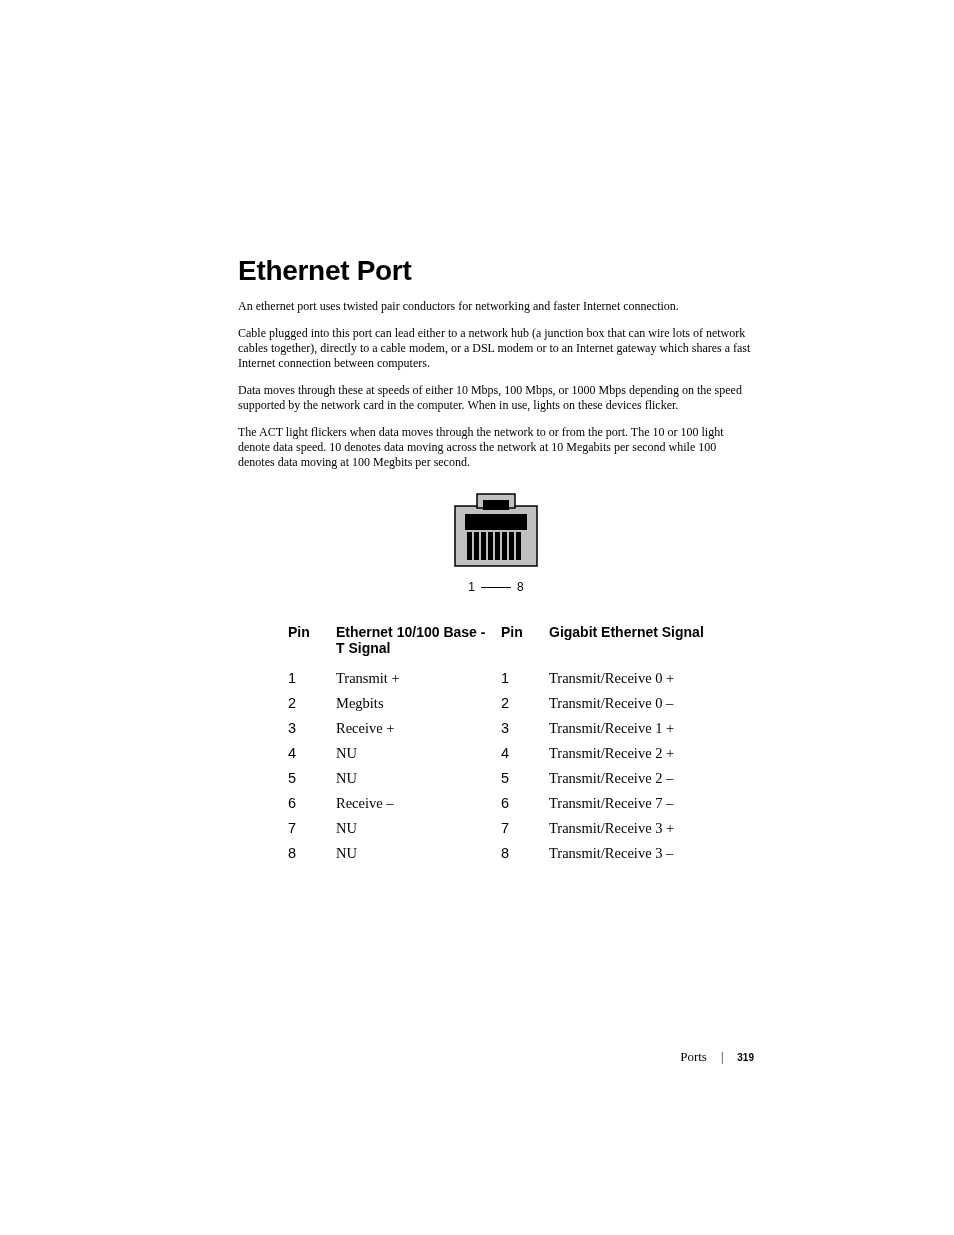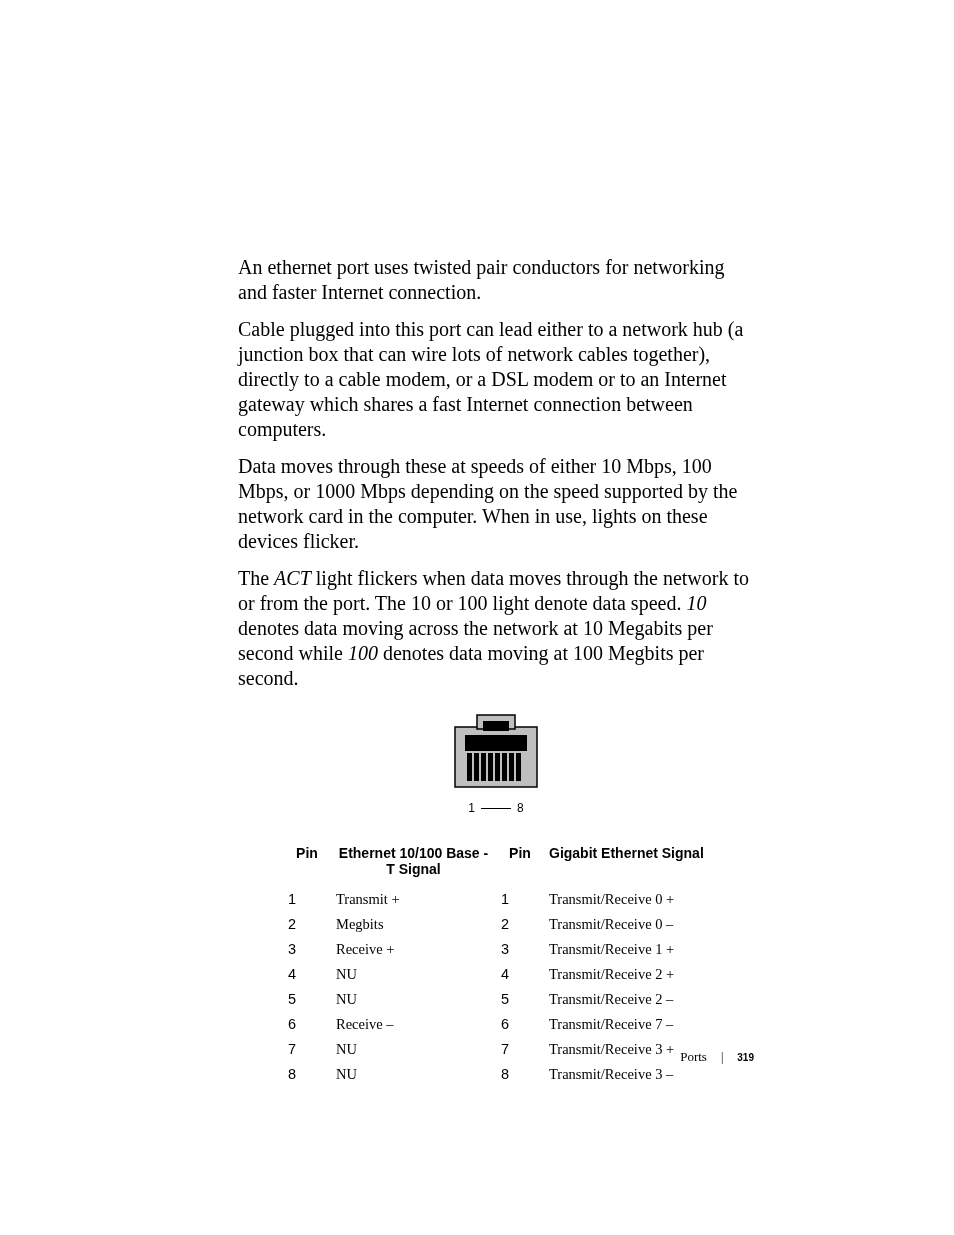--- a/index.html
+++ b/index.html
@@ -17,26 +17,25 @@
   }
   h1 {
     font-family: "Arial Narrow", Arial, sans-serif;
     font-weight: 700;
     font-stretch: condensed;
     font-size: 28px;
     margin: 0 0 12px 0;
     letter-spacing: -0.3px;
   }
   p {
-    font-size: 20px;
+    font-size: 12px;
     line-height: 1.25;
     margin: 0 0 12px 0;
   }
   .italic {
-    font-style: italic;
   }
   .figure {
     text-align: center;
     margin: 22px 0 30px 0;
   }
   .pinrow {
     display: flex;
     justify-content: center;
     align-items: center;
     gap: 6px;
@@ -51,21 +50,21 @@
   }
   table {
     border-collapse: collapse;
     margin-left: 50px;
     font-size: 14.5px;
   }
   th {
     font-family: "Arial Narrow", Arial, sans-serif;
     font-weight: 700;
     font-stretch: condensed;
-    text-align: center;
+    text-align: left;
     vertical-align: top;
     padding: 0 10px 10px 0;
     font-size: 14px;
   }
   td {
     padding: 4px 10px 4px 0;
     vertical-align: top;
   }
   td.pin {
     font-family: "Arial Narrow", Arial, sans-serif;
@@ -104,20 +103,21 @@
     font-size: 10px;
   }
   .footer .section {
     font-family: Georgia, 'Times New Roman', serif;
   }
 </style>
 </head>
 <body>
 
 <div class="page">
+  <h1>Ethernet Port</h1>
 
   <p>An ethernet port uses twisted pair conductors for networking and faster Internet connection.</p>
   <p>Cable plugged into this port can lead either to a network hub (a junction box that can wire lots of network cables together), directly to a cable modem, or a DSL modem or to an Internet gateway which shares a fast Internet connection between computers.</p>
   <p>Data moves through these at speeds of either 10 Mbps, 100 Mbps, or 1000 Mbps depending on the speed supported by the network card in the computer. When in use, lights on these devices flicker.</p>
   <p>
     <span>The </span><span class="italic">ACT</span><span> light flickers when data moves through the network to or from the port. The 10 or 100 light denote data speed. </span><span class="italic">10</span><span> denotes data moving across the network at 10 Megabits per second while </span><span class="italic">100</span><span> denotes data moving at 100 Megbits per second.</span>
   </p>
 
   <div class="figure">
     <svg width="86" height="78" viewBox="0 0 86 78">

